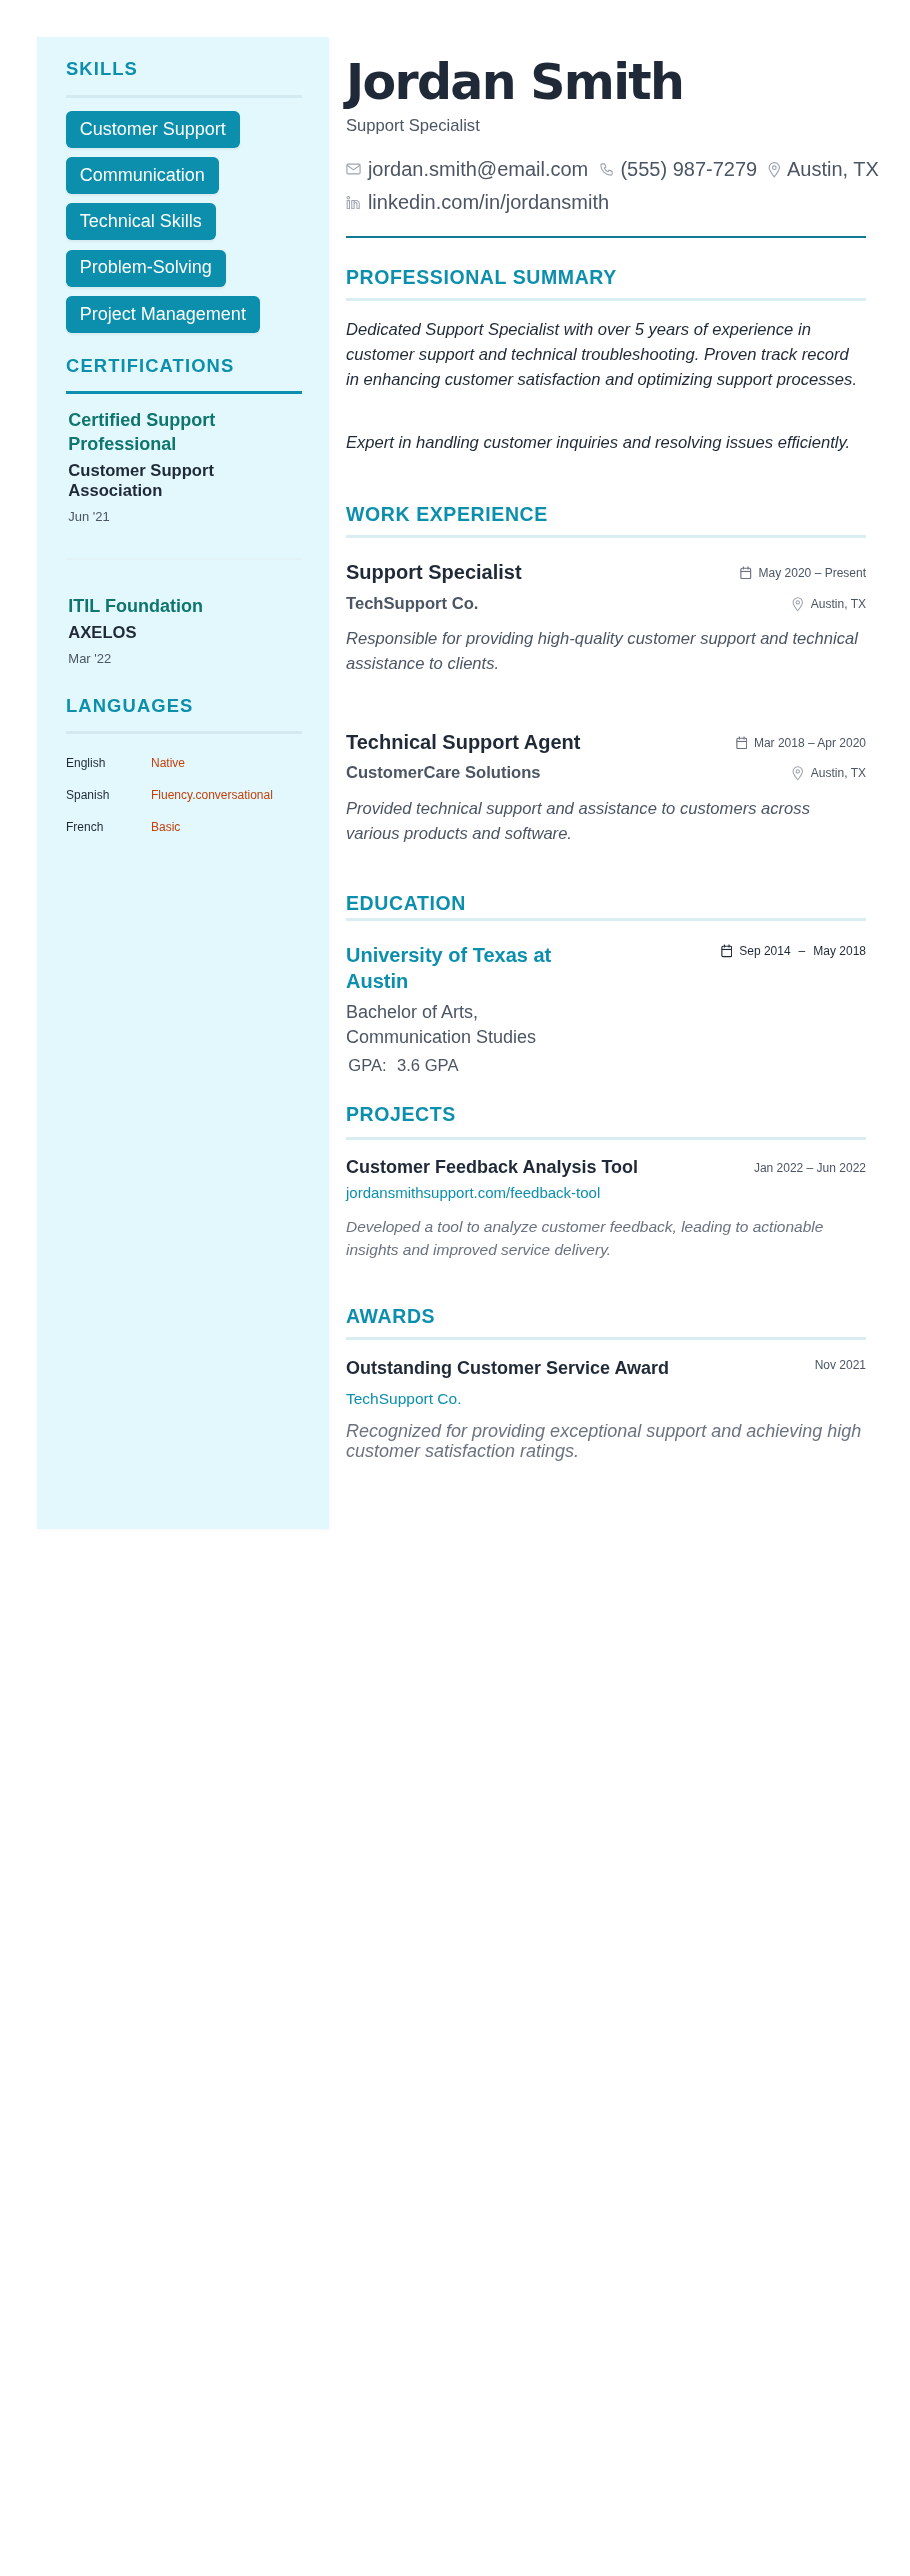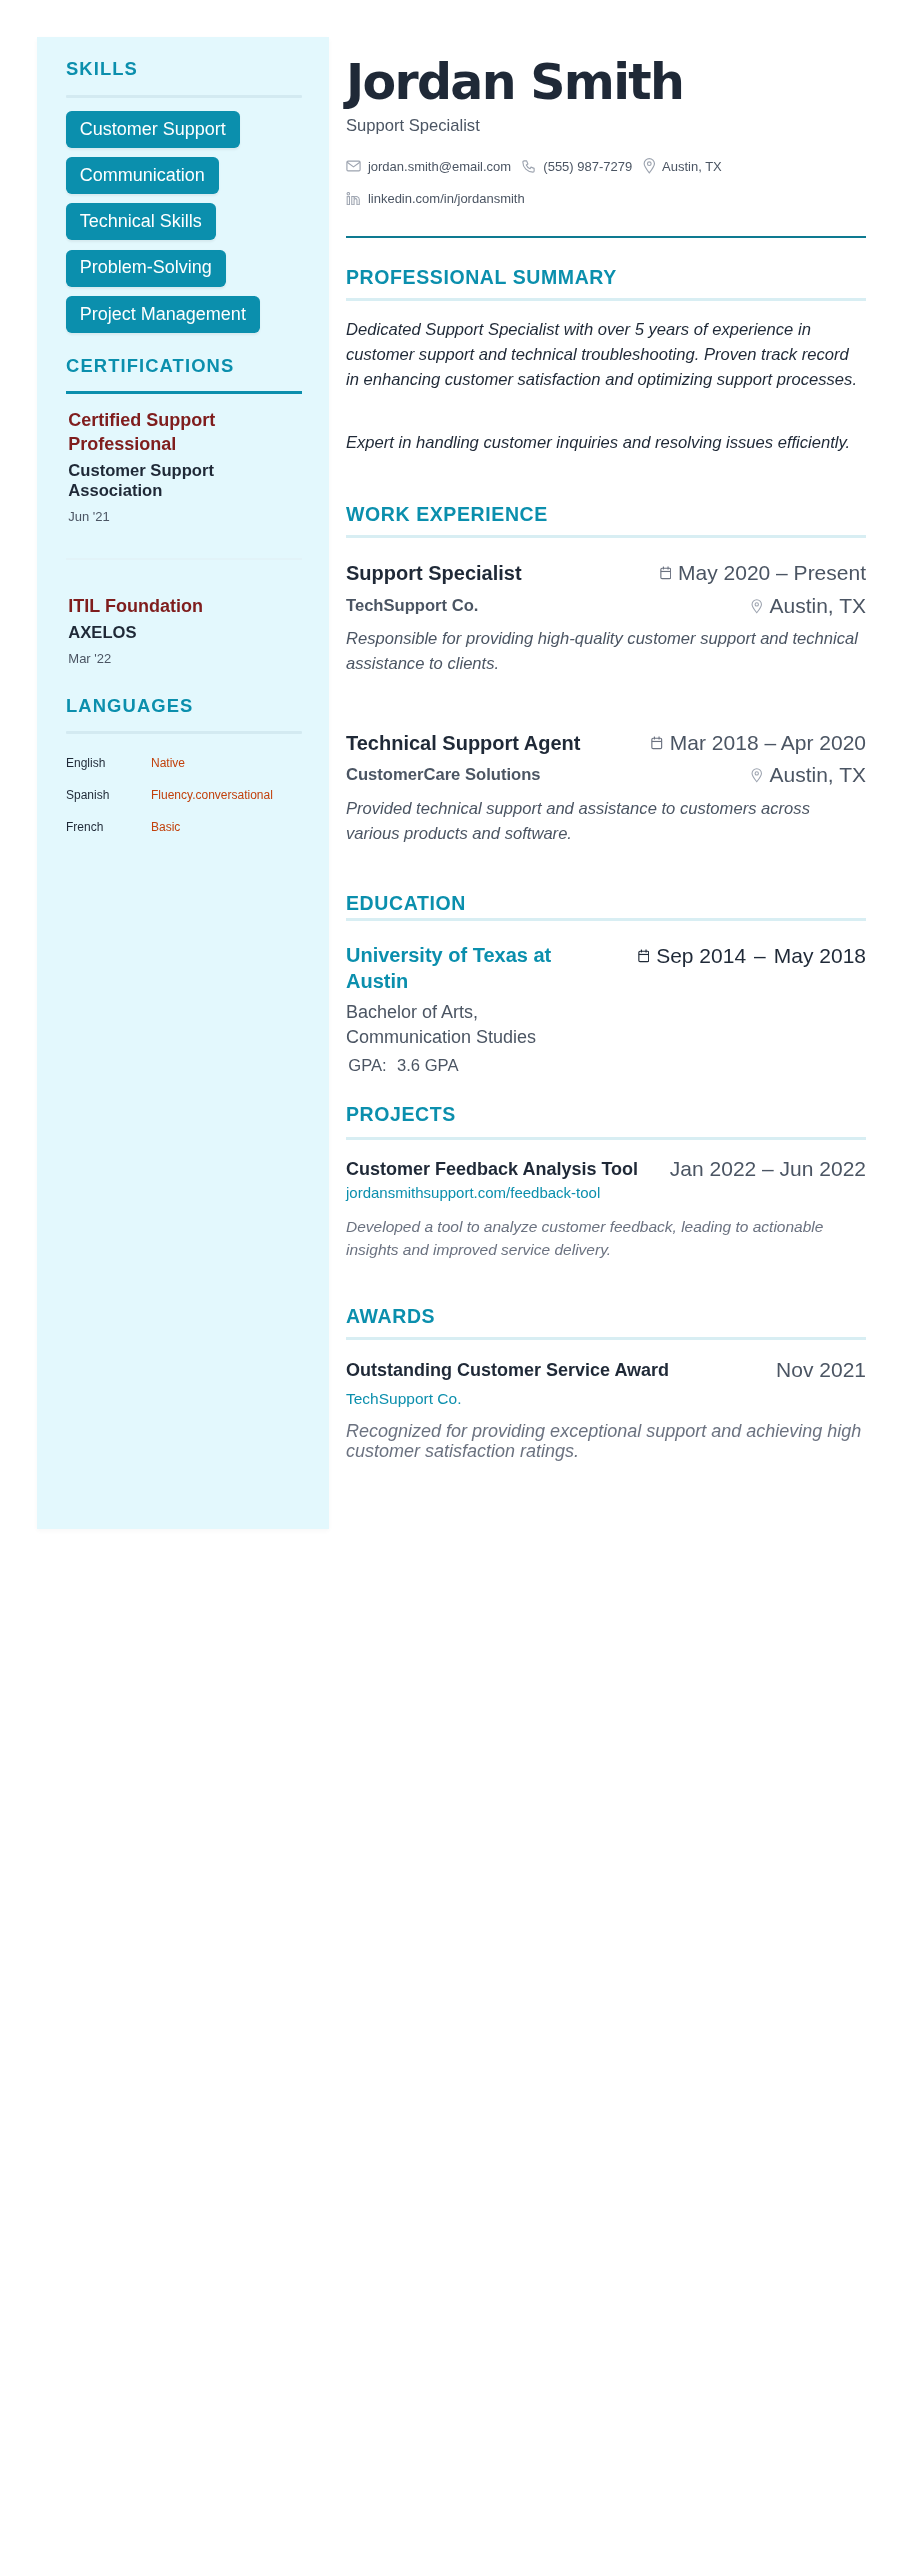--- a/index.html
+++ b/index.html
@@ -16,48 +16,48 @@
   .sb-rule-dark { height: 3.4px; background: #0b8fad; margin-top: 13.8px; width: 100%; }
 
   .skills { display: flex; flex-direction: column; align-items: flex-start; gap: 9.2px; margin-top: 13px; }
   .skill-chip {
     background: #0b8fad; color: #ffffff; font-size: 18px; border-radius: 5.7px;
     padding: 6.9px 13.8px 8px 13.8px; height: 37px; line-height: 23px; white-space: nowrap;
     box-shadow: 0 1.1px 2.3px rgba(0,0,0,0.06);
   }
 
   .cert { padding-left: 2.3px; }
-  .cert-name { font-size: 18px; font-weight: 700; color: #7f1d1d; line-height: 24px; }
+  .cert-name { font-size: 18px; font-weight: 700; color: #0f766e; line-height: 24px; }
   .cert-issuer { font-size: 16.6px; font-weight: 700; color: #1f2937; margin-top: 5.7px; }
   .cert-date { font-size: 13px; color: #4b5563; margin-top: 8px; }
   .cert-sep { height: 1.1px; background: #e2f3f8; margin: 34px 0 34px 0; }
 
   .langs { margin-top: 12.6px; }
   .lang-row { display: flex; font-size: 12px; line-height: 32px; }
   .lang-name { width: 85px; color: #1f2937; }
   .lang-level { color: #c2410c; white-space: nowrap; }
 
   .main { position: absolute; left: 346px; top: 0; width: 520px; }
   .name { position: absolute; top: 57px; left: 0; font-family: "DejaVu Sans", sans-serif; font-weight: 700; font-size: 49px; color: #1f2937; letter-spacing: -1.7px; line-height: 52px; }
   .title { position: absolute; top: 116px; left: 0; font-size: 16.6px; color: #4b5563; }
-  .contact { position: absolute; left: 0; display: flex; align-items: center; font-size: 13px; color: #4b5563; white-space: nowrap; }
+  .contact { position: absolute; left: 0; display: flex; align-items: center; font-size: 20px; color: #4b5563; white-space: nowrap; }
   .contact .item { display: flex; align-items: center; margin-right: 10.3px; }
   .contact svg { margin-right: 6.9px; }
   .header-rule { position: absolute; top: 236px; left: 0; width: 520px; height: 2.3px; background: #0e7a91; }
 
   .sec-title { position: absolute; left: 0; font-size: 19.5px; font-weight: 700; color: #0b8fad; letter-spacing: 0.6px; }
   .sec-rule { position: absolute; left: 0; width: 520px; height: 3.4px; background: #d8eef3; }
 
   .para { position: absolute; left: 0; width: 520px; font-size: 16.6px; line-height: 25px; color: #1f2937; font-style: italic; }
   .gray { color: #4b5563; }
   .lightgray { color: #6b7280; }
 
   .row { position: absolute; left: 0; width: 520px; display: flex; justify-content: space-between; align-items: center; }
   .job-title { font-size: 20px; font-weight: 700; color: #1f2937; }
-  .right-meta { display: flex; align-items: center; font-size: 21px; color: #4b5563; white-space: nowrap; }
+  .right-meta { display: flex; align-items: center; font-size: 12px; color: #4b5563; white-space: nowrap; }
   .right-meta svg { margin-right: 6.9px; }
   .company { font-size: 16.6px; font-weight: 700; color: #4b5563; }
 
   .edu-school { font-size: 20px; font-weight: 700; color: #0b8fad; line-height: 26px; width: 218px; }
   .edu-degree { position: absolute; left: 0; width: 218px; font-size: 18px; line-height: 25px; color: #4b5563; }
   .edu-gpa { position: absolute; left: 2.3px; font-size: 16.6px; color: #4b5563; }
 
   .proj-title { font-size: 18px; font-weight: 700; color: #1f2937; }
   .proj-link { position: absolute; left: 0; font-size: 15px; color: #0b8fad; }
   .award-issuer { position: absolute; left: 0; font-size: 15.5px; color: #0b8fad; }

